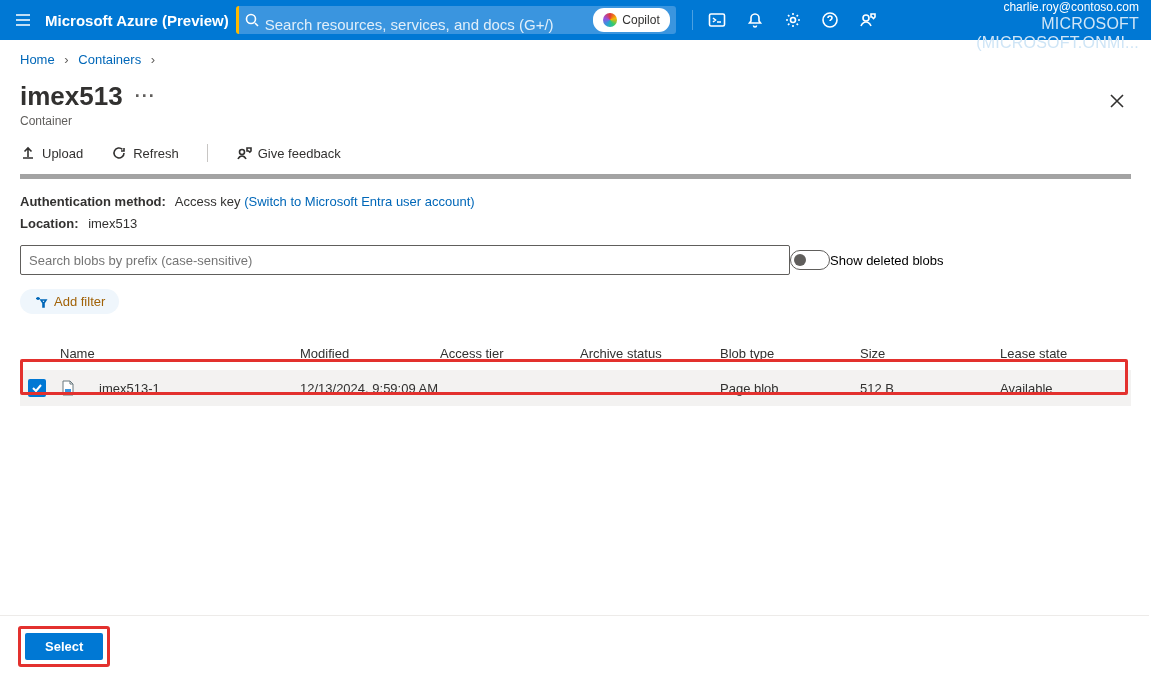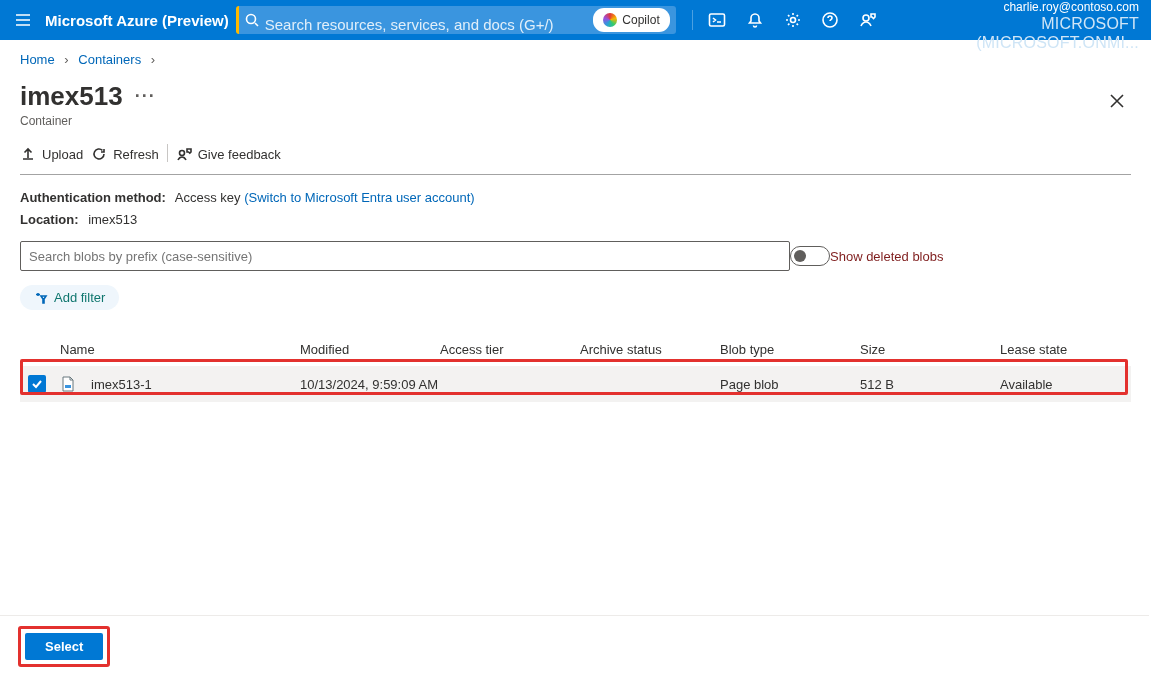--- a/index.html
+++ b/index.html
@@ -27,46 +27,46 @@
     .breadcrumb { font-size: 13px; color:#0067b8; margin-bottom: 14px; }
     .breadcrumb .crumb { color:#0067b8; }
     .breadcrumb .chev { color:#605e5c; margin:0 6px; }
     .title-row { display:flex; align-items:flex-start; justify-content:space-between; }
     .title-h1 { font-size: 26px; font-weight:600; color:#323130; display:flex; align-items:center; gap:12px; }
     .dots { color:#605e5c; font-size:18px; letter-spacing:1px; }
     .subtype { font-size:12px; color:#605e5c; margin-top:2px; }
     .close-x { color:#605e5c; font-size:18px; padding: 6px; margin-top: 6px;}
 
     
-    .actions { display:flex; align-items:flex-end; gap:8px; margin-top:16px; padding-bottom:12px; border-bottom:1px solid #a3a3a3; font-size:13px; color:#323130; }
+    .actions { display:flex; align-items:center; gap:28px; margin-top:16px; padding-bottom:12px; border-bottom:5px solid #a3a3a3; font-size:13px; color:#323130; }
     .actions .act { display:flex; align-items:center; gap:6px; }
     .actions .vsep { width:1px; height:18px; background:#c8c6c4; }
 
     
     .info { margin-top:12px; font-size:13px; color:#323130;  line-height:1.7;}
     .info .label { font-weight:700; margin-right:6px; }
     .info .link { color:#0067b8; }
 
     
     .filter-row { display:flex; align-items:center; gap:0; margin-top:10px; }
     .blob-search { flex:0 0 770px; height:30px; border:1px solid #605e5c; border-radius:2px; padding:0 8px; font-size:13px; outline:none; }
     .toggle { width:40px; height:20px; border:1px solid #605e5c; border-radius:12px; position:relative; background:#fff; }
     .toggle::after { content:""; position:absolute; width:12px; height:12px; border-radius:50%; background:#605e5c; top:3px; left:3px; }
-    .toggle-label { font-size:13px; color:#7f1d1d; }
+    .toggle-label { font-size:13px; color:#000000; }
 
     .addfilter-row { margin-top:14px; }
-    .pill { display:inline-flex; align-items:center; gap:6px; background:#eff6fc; color:#0f766e; border-radius:14px; padding:5px 14px; font-size:13px; }
+    .pill { display:inline-flex; align-items:center; gap:6px; background:#eff6fc; color:#a16207; border-radius:14px; padding:5px 14px; font-size:13px; }
 
     
     .grid { margin-top:22px; font-size:13px; color:#323130; }
     .ghead, .grow { display:grid; grid-template-columns: 40px 240px 140px 140px 140px 140px 140px 130px; align-items:center; }
     .ghead { height:34px; color:#323130; font-weight:400; }
     .grow { height:36px; background:#f3f2f1; position:relative; }
     .grow .cbx { width:18px; height:18px; background:#0078d4; border-radius:2px; display:inline-flex; align-items:center; justify-content:center; margin-left:8px;}
-    .grow .cell-name { display:flex; align-items:center; gap:15px; }
+    .grow .cell-name { display:flex; align-items:center; gap:23px; }
     .file-ico { width:16px; height:16px; }
 
     .red-box-row { position:absolute; border:3px solid #e3312e; left:20px; top:359px; width:1108px; height:36px; border-radius:2px; pointer-events:none; }
 
     
     .bottom { position:absolute; left:0; right:2px; bottom:0; height:62px; border-top:1px solid #edebe9; display:flex; align-items:center; padding-left:18px; }
     .select-outline { border:3px solid #e3312e; padding:4px; border-radius:3px; display:inline-block; }
     .select-btn { background:#0078d4; color:#fff; border:none; font-size:13px; font-weight:600; padding:6px 20px; border-radius:2px; }
 
     svg { display:block; }
@@ -227,21 +227,21 @@
         </span>
       </span>
       <span class="cell-name">
         <svg class="file-ico" width="16" height="16">
             <path d="M3 1h7l3 3v11H3z" fill="#fff" stroke="#69797e"></path>
             <path d="M10 1v3h3" fill="none" stroke="#69797e"></path>
             <rect x="5" y="9" width="6" height="3" fill="#3a95df"></rect>
           </svg>
         <span>imex513-1</span>
       </span>
-      <span>10/13/2024, 9:59:09 AM</span>
+      <span>12/13/2024, 9:59:09 AM</span>
       <span></span>
       <span></span>
       <span>Page blob</span>
       <span>512 B</span>
       <span>Available</span>
     </div>
   </div>
 </div>
 
 <div class="red-box-row"></div>

